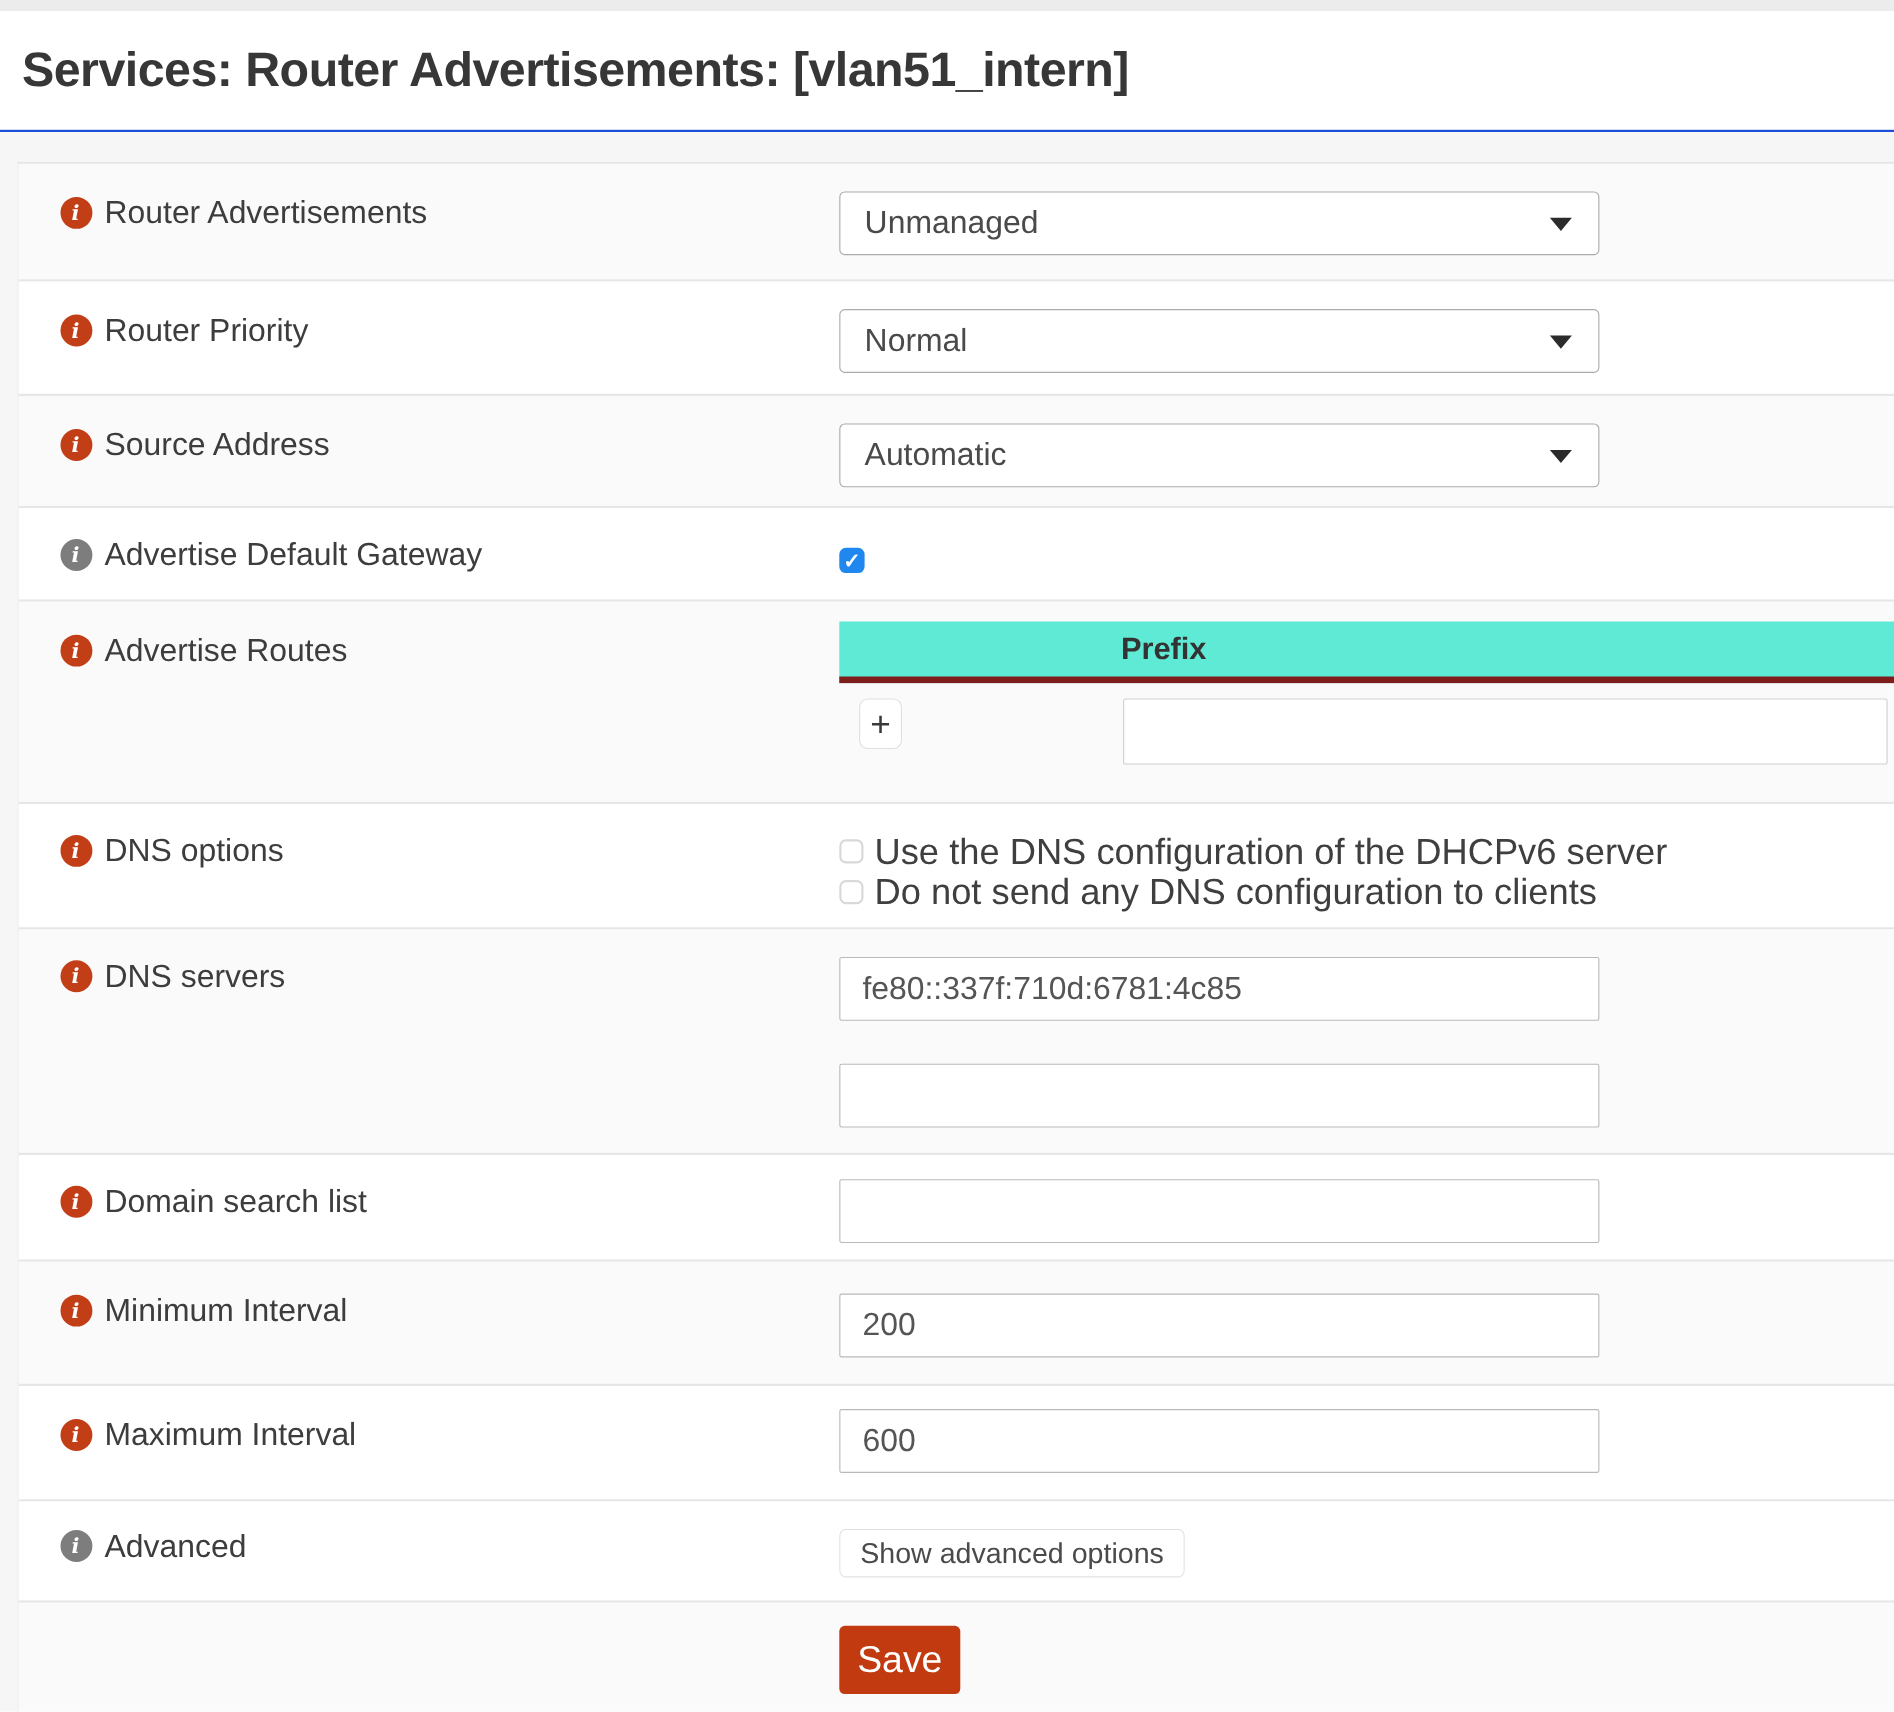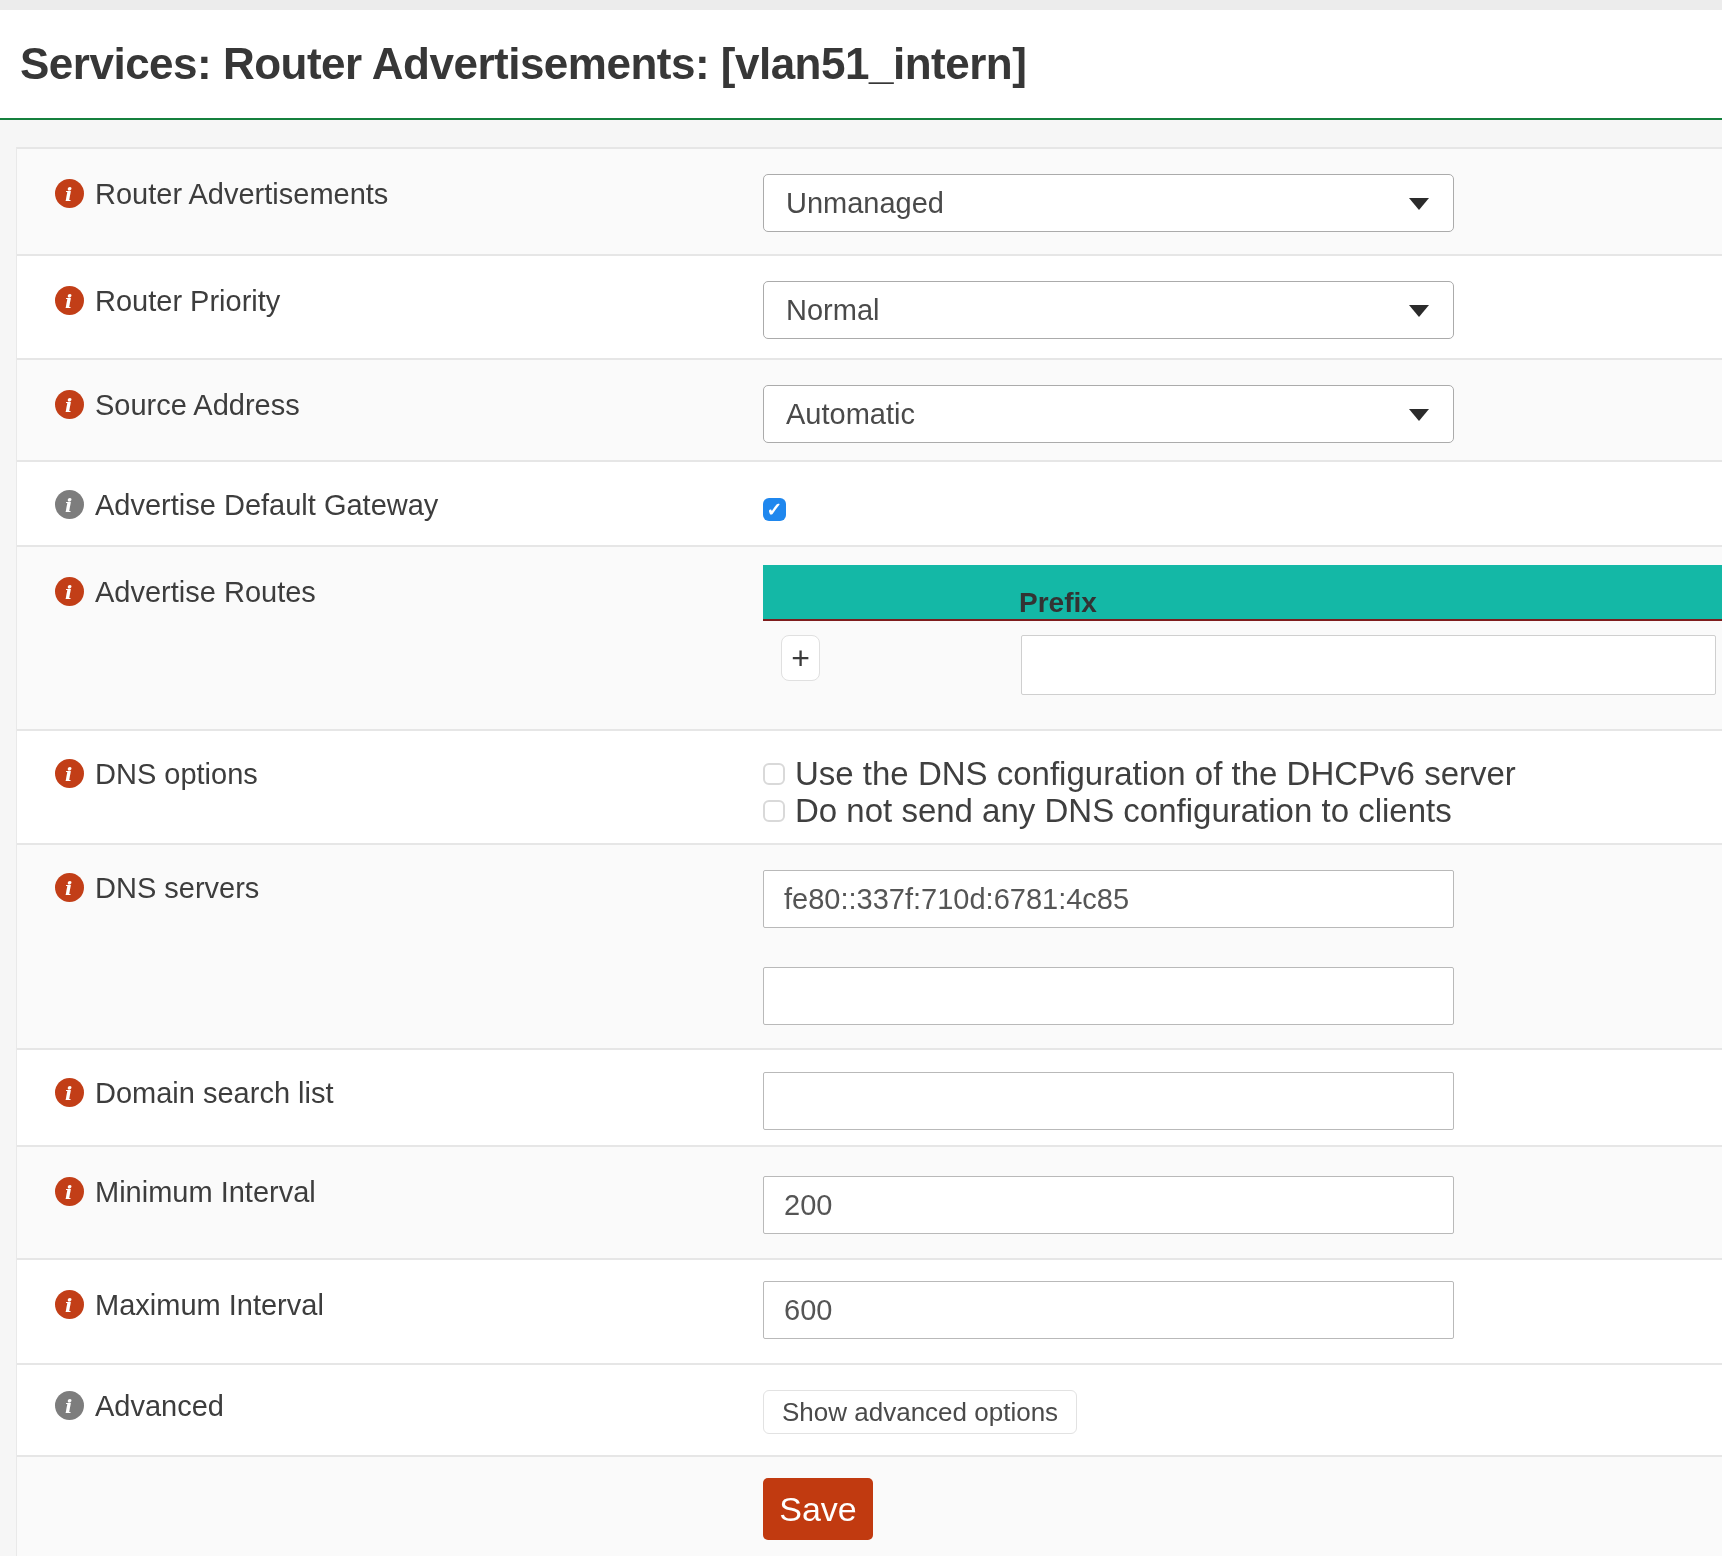--- a/index.html
+++ b/index.html
@@ -6,21 +6,21 @@
   html,body { width: 1722px; height: 1556px; overflow: hidden; }
   body {
     font-family: "Liberation Sans", sans-serif;
     background: #f6f6f6;
     color: #3d3d3d;
   }
   .top-strip { height: 10px; background: #ececec; }
   .app-header {
     background: #ffffff;
     height: 110px;
-    border-bottom: 2px solid #15803d;
+    border-bottom: 2px solid #1d4ed8;
     display: flex;
     align-items: center;
     padding-left: 20px;
   }
   .app-header h1 {
     font-size: 44px;
     font-weight: bold;
     color: #373737;
     letter-spacing: -0.5px;
   }
@@ -123,23 +123,23 @@
     display: flex; align-items: center; justify-content: center;
     font-size: 19px;
     font-weight: bold;
     cursor: pointer;
   }
   
   .cell-control.routes { padding-top: 0; }
   .prefix-band {
     height: 56px;
     margin-top: 18px;
-    background: #14b8a6;
-    border-bottom: 2px solid #7f1d1d;
-    display: flex; align-items: flex-end;
+    background: #5eead4;
+    border-bottom: 6px solid #7f1d1d;
+    display: flex; align-items: center;
   }
   .prefix-band .prefix-title {
     margin-left: 256px;
     font-size: 28px;
     font-weight: bold;
     color: #333333;
   }
   .routes-line { display: flex; align-items: flex-start; margin-top: 14px; }
   .add-btn {
     width: 39px; height: 46px;

